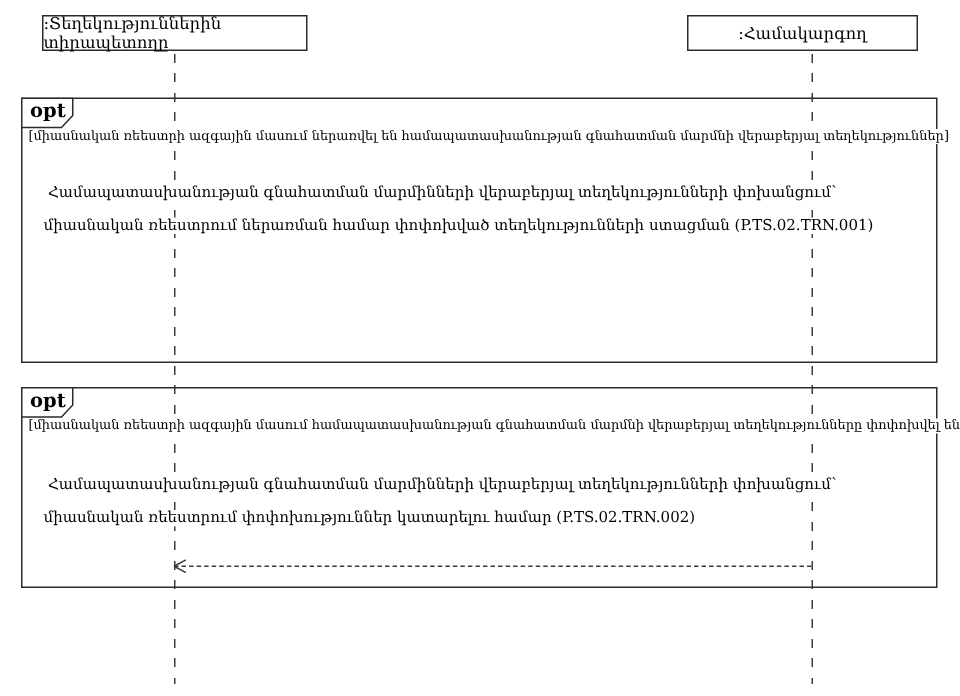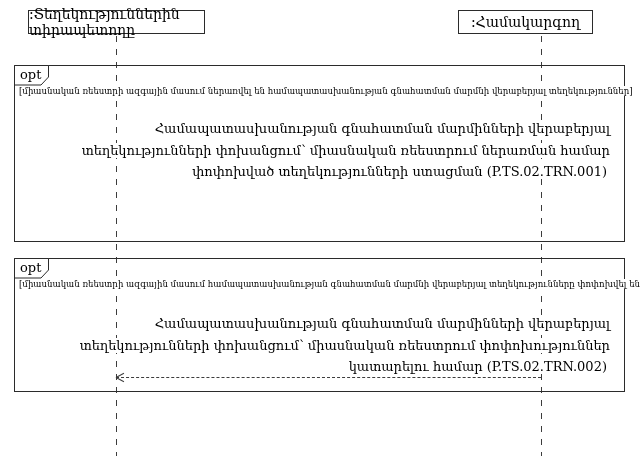--- a/index.html
+++ b/index.html
@@ -12,26 +12,26 @@
     color: #000000;
     font-family: "DejaVu Serif", "DejaVu Sans", serif;
     overflow: hidden;
   }
   .actor-box {
     position: absolute;
     top: 10px; height: 24px;
     border: 1px solid #2b2b2b;
     background: #ffffff;
     display: flex; align-items: center; justify-content: center;
-    font-size: 14px;
+    font-size: 11px;
     z-index: 4;
     box-sizing: border-box;
   }
   #actor-left  { left: 28px;  width: 177px; }
-  #actor-right { left: 458px; width: 135px; }
+  #actor-right { left: 458px; width: 154px; }
 
   .lifeline {
     position: absolute;
     top: 36px; height: 420px; width: 1px;
     background: repeating-linear-gradient(to bottom, #3c3c3c 0 6px, transparent 6px 13px);
     z-index: 1;
   }
   #lifeline-left  { left: 116px; }
   #lifeline-right { left: 541px; }
 
@@ -41,21 +41,21 @@
     border: 1px solid #2b2b2b;
     background: transparent;
     z-index: 2;
     box-sizing: border-box;
   }
   #frame-1 { top: 65px;  height: 177px; }
   #frame-2 { top: 258px; height: 134px; }
 
   .opt-tab {
     position: absolute; left: -1px; top: -1px;
-    width: 36px; height: 21px;
+    width: 36px; height: 21px; font-weight: bold;
   }
   .opt-tab svg { display: block; }
   .opt-label {
     position: absolute; left: 6px; top: 1px;
     font-size: 13px; line-height: 17px;
     color: #000000;
   }
 
   .guard {
     position: absolute;
@@ -63,22 +63,22 @@
     max-width: 606px;
     font-size: 8.6px;
     white-space: nowrap;
     z-index: 3;
   }
   .guard span { background: #ffffff; padding: 0 2px; margin-top: 24px; }
 
   .message {
     position: absolute;
     left: 14px; width: 581px;
-    font-size: 13px; line-height: 21.5px;
-    text-align: right;
+    font-size: 10px; line-height: 21.5px;
+    text-align: left;
     z-index: 3;
   }
   #message-1 { top: 52px; }
   #message-2 { top: 54px; }
   .message span { background: #ffffff; padding: 0 3px; }
 
   .reply-arrow-line {
     position: absolute;
     left: 116px; top: 377px;
     width: 425px; height: 0;

